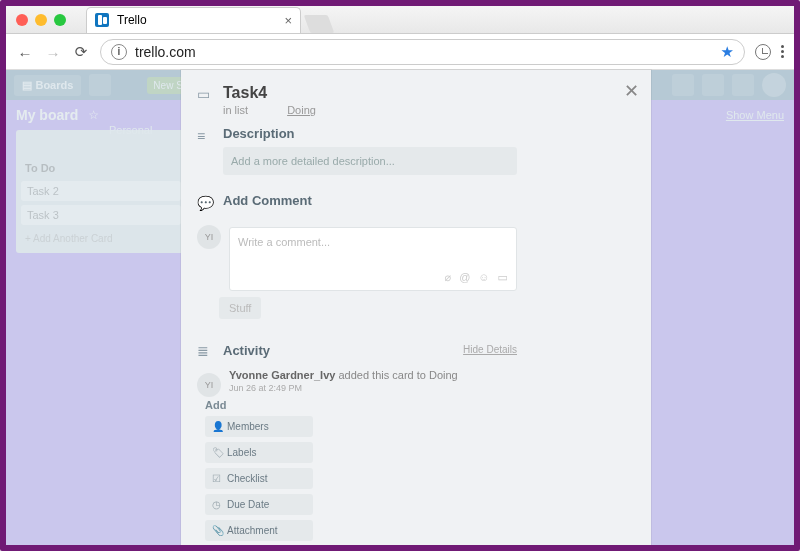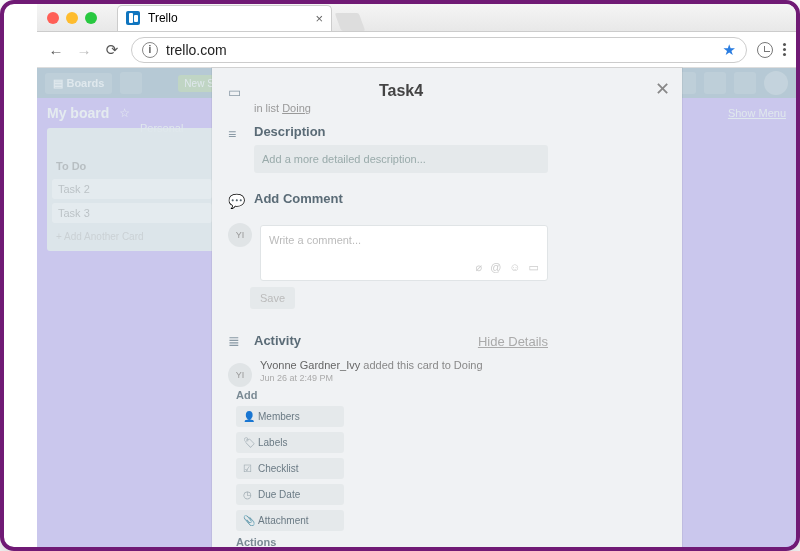--- a/index.html
+++ b/index.html
@@ -1,17 +1,17 @@
 <!DOCTYPE html>
 <html><head>
   <meta charset="utf-8">
   <style>
     * { box-sizing: border-box; margin: 0; padding: 0; }
     body { font-family: -apple-system, Helvetica Neue, Arial, sans-serif; background: #fff; }
-    .window { width: 800px; height: 551px; position: relative; border: 4px solid #701a75; border-radius: 14px; overflow: hidden; box-shadow: 0 12px 30px rgba(0,0,0,.2); margin: 0 auto; padding-left: 33px; }
+    .window { width: 800px; height: 551px; position: relative; border: 6px solid #701a75; border-radius: 2px; overflow: hidden; box-shadow: 0 12px 30px rgba(0,0,0,.2); margin: 0 auto; }
     .titlebar { height: 28px; background: linear-gradient(#f5f5f5,#e8e8e8); border-bottom:1px solid #ccc; display:flex; align-items:center; padding-left:10px; }
     .traffic { display:flex; gap:7px; }
     .dot { width:12px; height:12px; border-radius:50%; }
     .dot.r{background:#ff5f57;} .dot.y{background:#febc2e;} .dot.g{background:#28c840;}
     .tabs-bar { display:flex; align-items:flex-end; margin-left:20px;}
     .tab { height:26px; background:#fff; border:1px solid #ccc; border-bottom:none; border-radius:5px 5px 0 0; width:215px; display:flex; align-items:center; padding:0 8px; font-size:12px; gap:8px; position:relative; }
     .tab .logo{width:14px;height:14px;background:#1075bf;border-radius:2px;display:flex;align-items:center;justify-content:center;}
     .tab .logo::before{content:'';width:4px;height:10px;background:#fff;border-radius:1px;margin-right:1px;}
     .tab .logo::after{content:'';width:4px;height:7px;background:#fff;border-radius:1px;}
     .tab .x{position:absolute;right:8px;color:#666;font-size:13px;}
@@ -43,33 +43,33 @@
     .card-i{background:#fff;border-radius:3px;padding:4px 6px;font-size:11px;margin-top:4px;color:#444;}
     .addcard{font-size:10px;color:#888;padding:4px;margin-top:4px;}
 
     .modal{position:absolute;left:175px;top:0;width:470px;height:100%;background:#f0f2f4;box-shadow:0 0 0 1px rgba(0,0,0,.05);padding:14px 16px;z-index:2;}
     .modal-close{position:absolute;right:12px;top:10px;color:#888;font-size:18px;cursor:pointer;}
     .main-col{width:320px;display:inline-block;vertical-align:top;}
     .side-col{width:108px;display:inline-block;vertical-align:top;margin-left:8px;}
     .ct{display:flex;align-items:flex-start;gap:10px;margin-bottom:10px;}
     .ic{width:16px;color:#8a9aa5;font-size:14px;flex-shrink:0;margin-top:2px;}
     .ct-body{flex:1;}
-    .card-title{font-size:16px;font-weight:bold;color:#444;text-align:center;}
+    .card-title{font-size:16px;font-weight:bold;color:#444;}
     .inlist{font-size:11px;color:#999;margin-top:2px;}
-    .inlist u{text-decoration:underline;}
+    .inlist u{text-decoration:underline;margin-left:36px;}
     .sec-head{font-size:13px;font-weight:bold;color:#5a6b76;}
     .desc-box{background:#e5e9eb;border-radius:3px;padding:8px;font-size:11px;color:#9aa;margin-top:6px;}
-    .comment-box{background:#fff;border:1px solid #e0e4e6;border-radius:3px;padding:8px;font-size:11px;color:#bbb;position:relative;height:56px;margin-top:6px;}
+    .comment-box{background:#fff;border:1px solid #e0e4e6;border-radius:3px;padding:8px;font-size:11px;color:#bbb;position:relative;height:64px;margin-top:6px;}
     .comment-tools{position:absolute;bottom:6px;right:8px;display:flex;gap:8px;color:#ccc;font-size:11px;}
     .av{width:24px;height:24px;border-radius:50%;background:#e0e4e6;font-size:9px;color:#999;display:flex;align-items:center;justify-content:center;flex-shrink:0;margin-top:4px;}
     .save-btn{background:#e5e9eb;color:#bbb;font-size:11px;padding:5px 10px;border-radius:3px;display:inline-block;margin-top:6px;margin-left:22px;}
-    .hide-det{font-size:13px;color:#aaa;text-decoration:underline;float:right;margin-top:3px;}
+    .hide-det{font-size:10px;color:#aaa;text-decoration:underline;float:right;margin-top:3px;}
     .act-item{display:flex;gap:8px;align-items:flex-start;margin-top:6px;}
     .act-text{font-size:11px;color:#888;}
-    .act-text b{color:#666;font-weight:normal;}
+    .act-text b{color:#666;font-weight:bold;}
     .act-date{font-size:9px;color:#aaa;margin-top:2px;}
 
     .side-head{font-size:11px;font-weight:bold;color:#7a8a94;margin-bottom:5px;margin-top:2px;}
     .side-btn{background:#e5e9eb;border-radius:3px;padding:5px 7px;font-size:10px;color:#6a7a84;margin-bottom:5px;display:flex;align-items:center;gap:5px;cursor:pointer;}
     .side-btn .bi{width:10px;font-size:10px;color:#9aa7ae;}
   </style>
 </head>
 <body>
 
 <div class="window">
@@ -169,21 +169,21 @@
               <span>Write a comment...</span>
               <div class="comment-tools">
                 <span>⌀</span>
                 <span>@</span>
                 <span>☺</span>
                 <span>▭</span>
               </div>
             </div>
           </div>
         </div>
-        <div class="save-btn">Save</div>
+        <div class="save-btn">Stuff</div>
 
         <div class="ct" style="margin-top:22px;">
           <div class="ic">≣</div>
           <div class="ct-body">
             <span class="sec-head">Activity</span>
             <span class="hide-det">Hide Details</span>
           </div>
         </div>
         <div class="act-item">
           <div class="av">YI</div>

